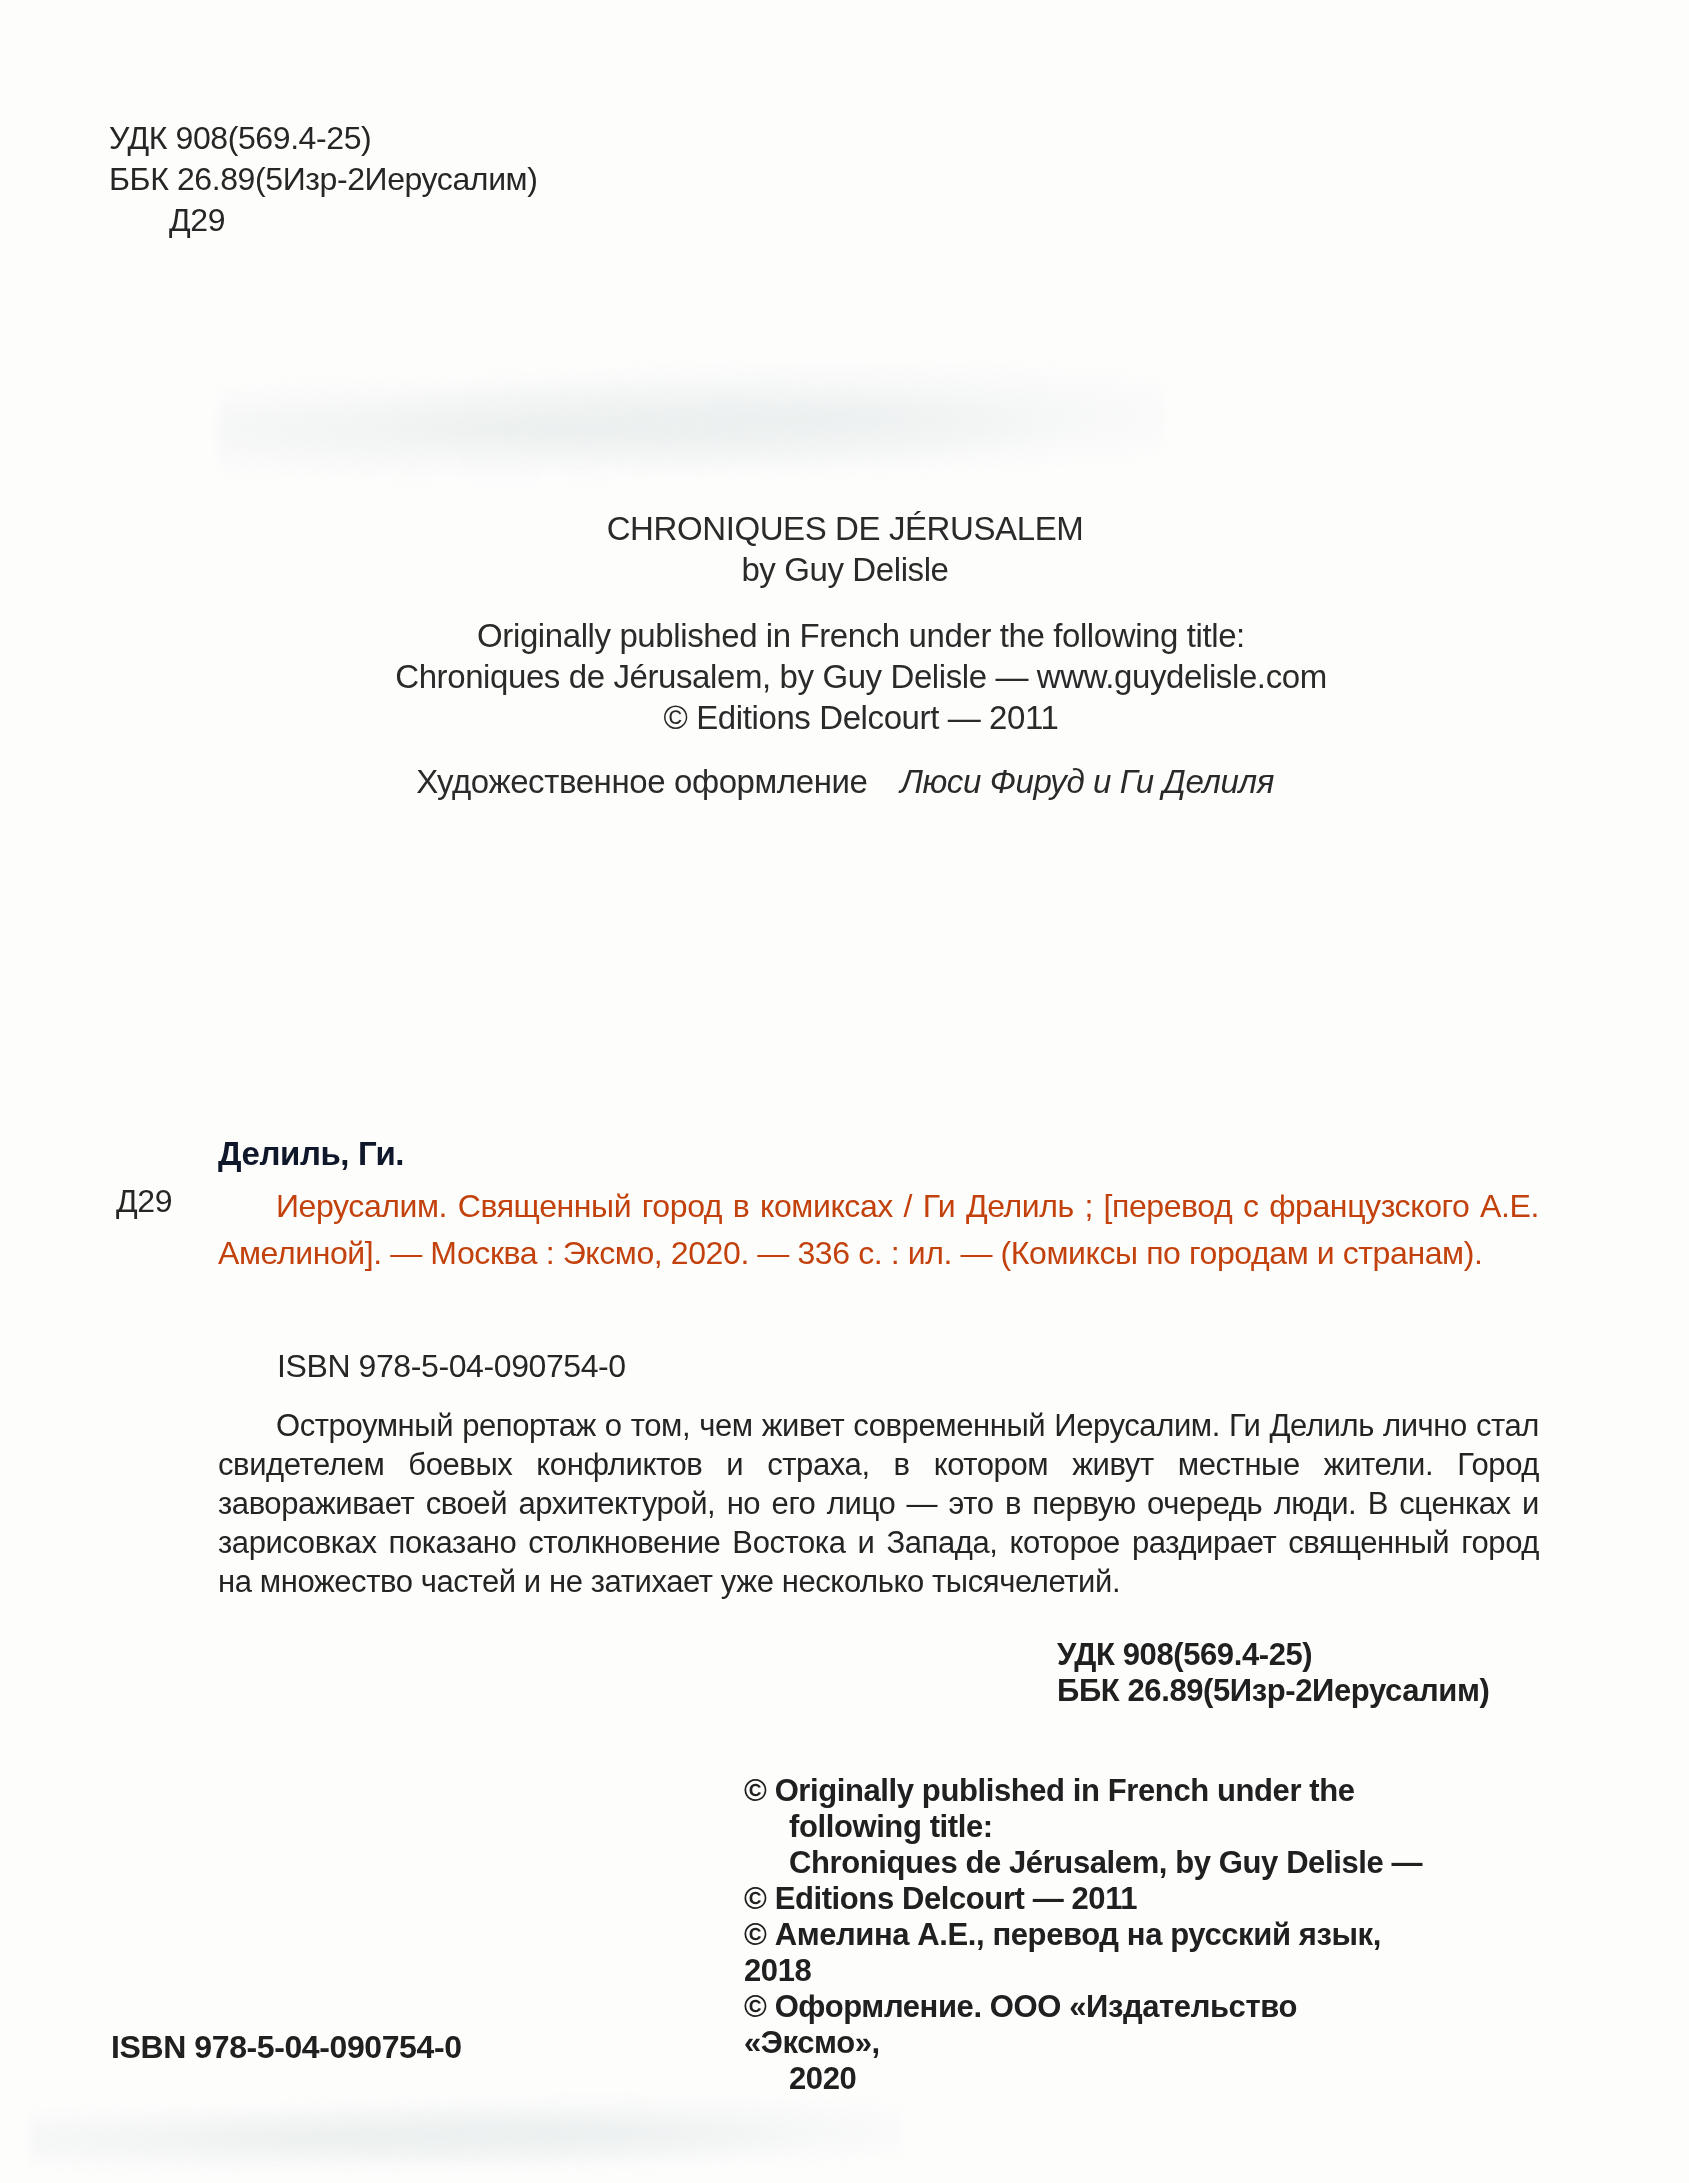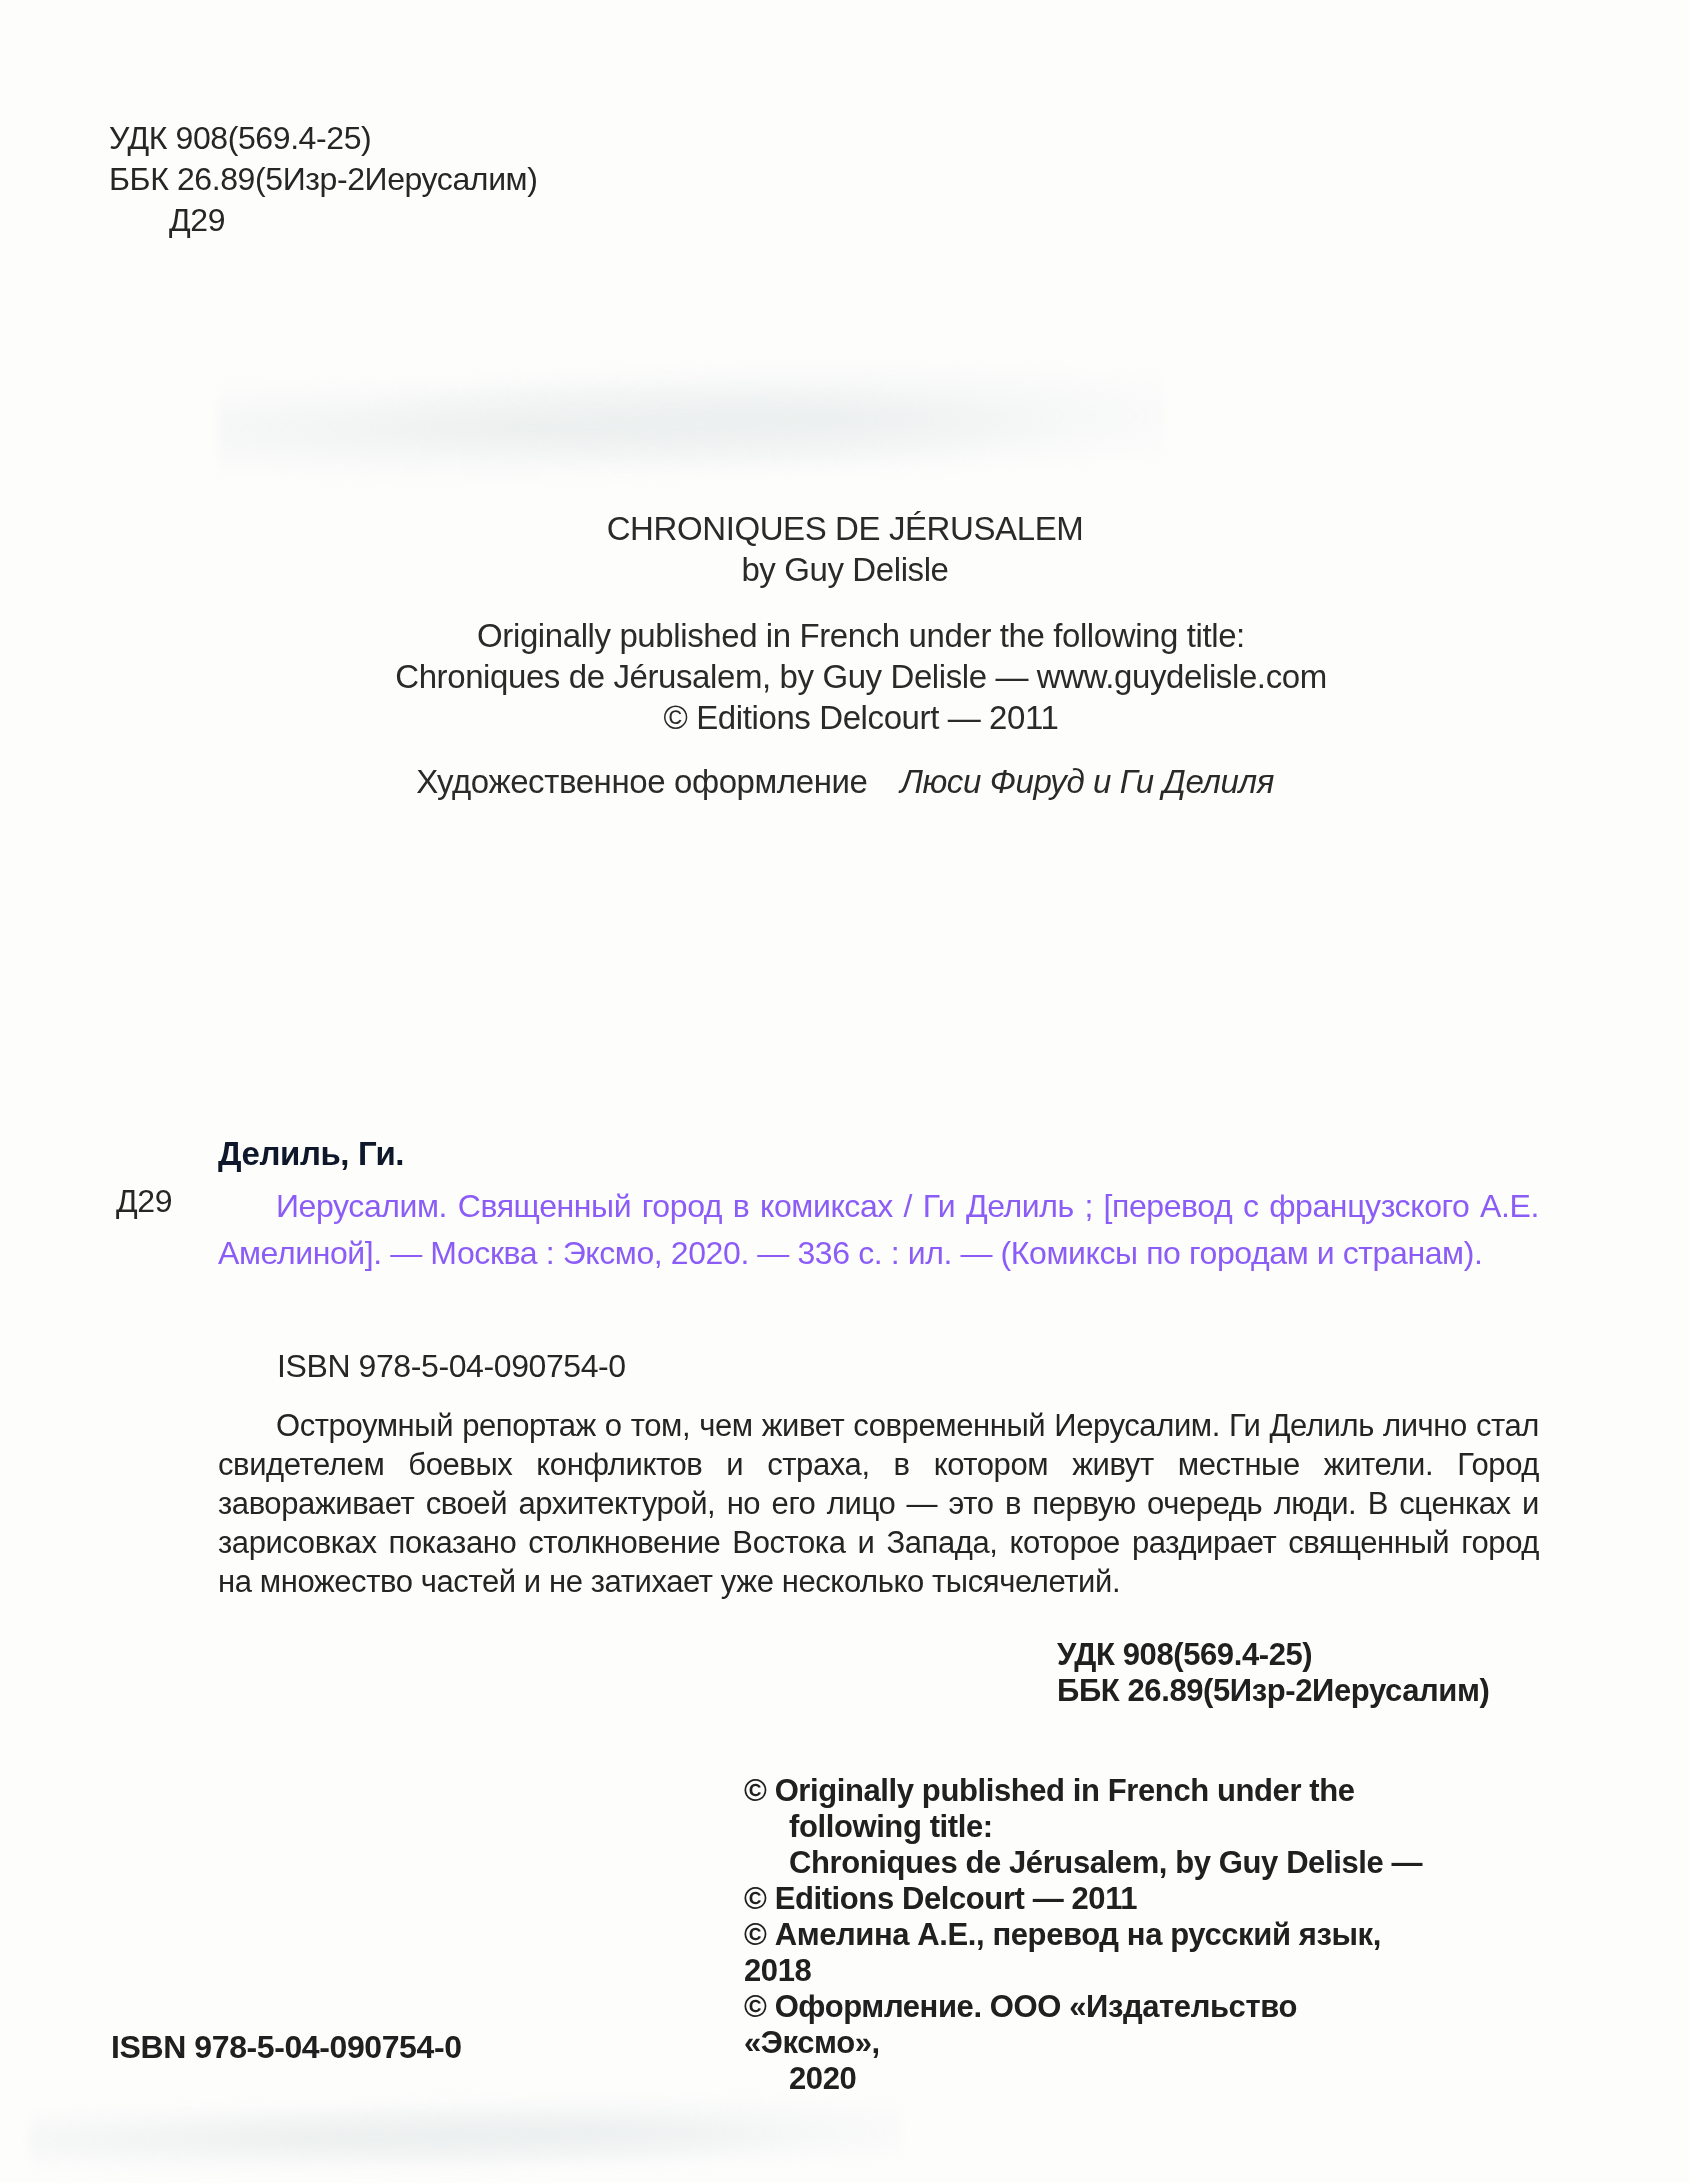--- a/index.html
+++ b/index.html
@@ -33,21 +33,21 @@
   .title-block { top: 508px; }
   .pub-block   { top: 615px; padding-left: 16px; }
   .credit-line { top: 761px; }
   .credit-line .it { font-style: italic; margin-left: 24px; }
 
   
   .card-author { left: 218px; top: 1135px; font-size: 33px; font-weight: bold; color: #0f172a; }
   .card-sign   { left: 116px; top: 1183px; font-size: 32px; color: #262626; }
   .card-desc   {
     left: 218px; top: 1183px; width: 1321px; margin: 0;
-    font-size: 32px; line-height: 47px; text-align: justify; text-indent: 58px; color: #8b5cf6;
+    font-size: 32px; line-height: 47px; text-align: justify; text-indent: 58px; color: #c2410c;
   }
   .card-isbn   { left: 277px; top: 1348px; font-size: 32px; color: #262626; }
   .card-annot  {
     left: 218px; top: 1406px; width: 1321px; margin: 0;
     font-size: 31px; line-height: 39px; text-align: justify; text-indent: 58px; color: #242424;
   }
   .card-codes  { left: 1057px; top: 1637px; font-size: 31px; line-height: 36px; font-weight: bold; color: #202020; }
 
   
   .copyright-block { left: 744px; top: 1773px; width: 684px; font-size: 31px; line-height: 36px; font-weight: bold; color: #202020; }

